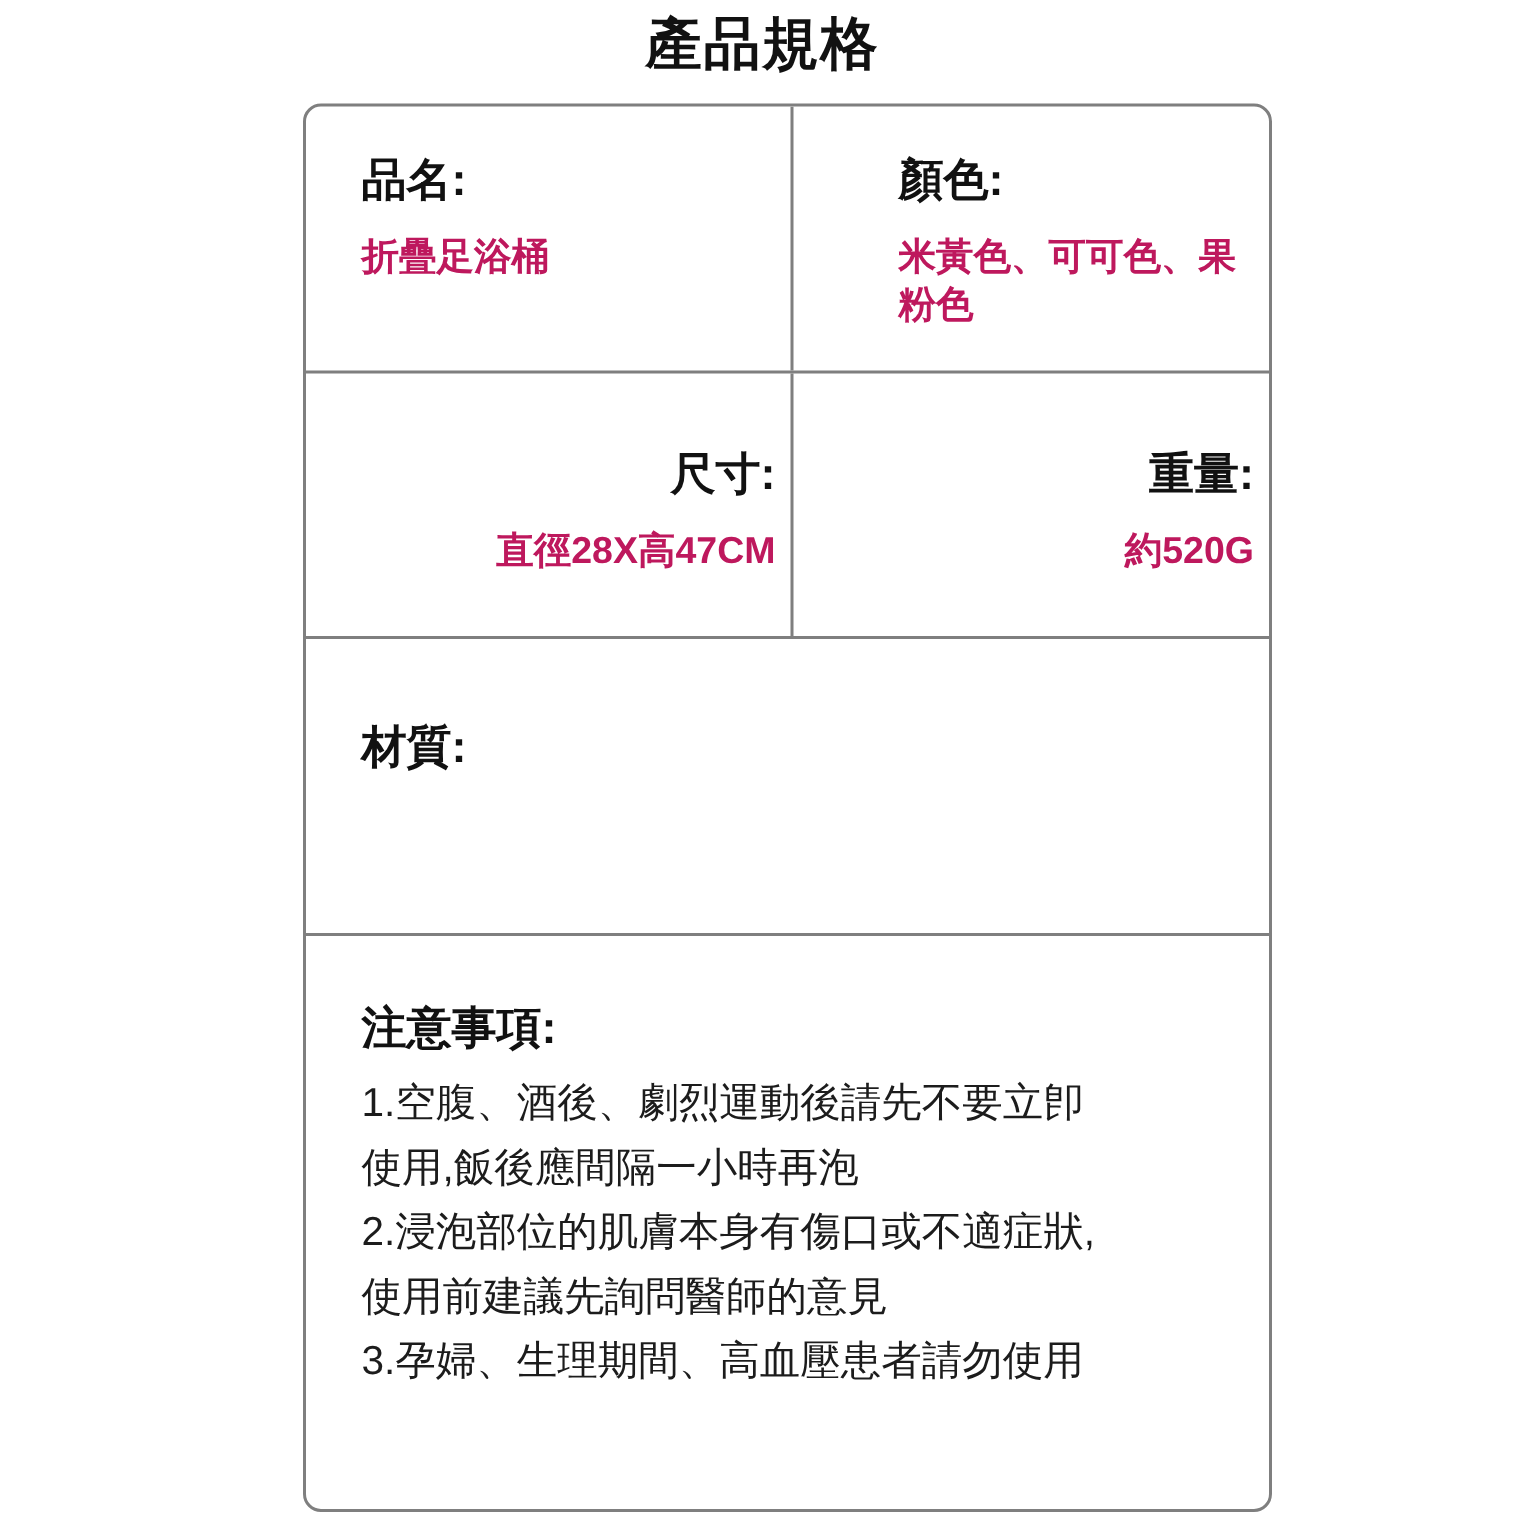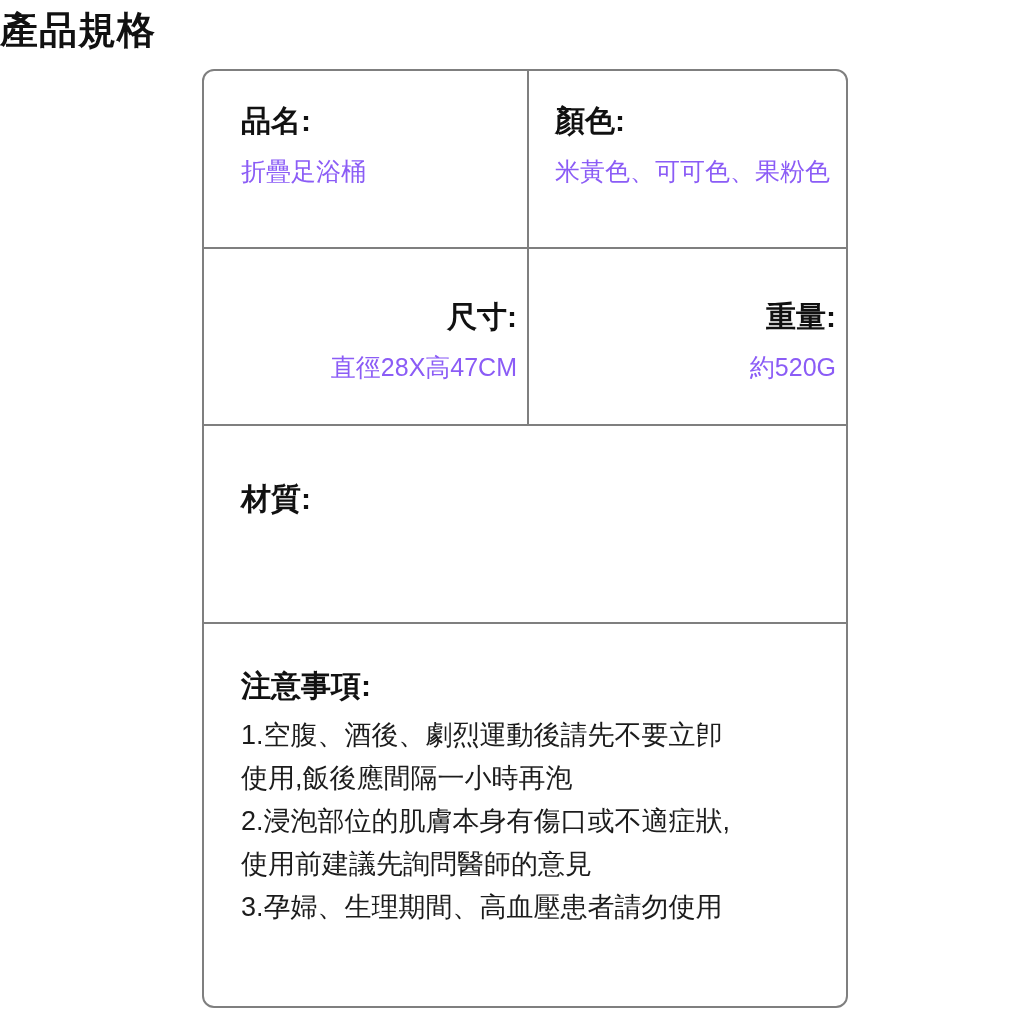--- a/index.html
+++ b/index.html
@@ -13,20 +13,21 @@
     font-family: "Liberation Sans", "DejaVu Sans", sans-serif;
     color: #1c1c1c;
     position: relative;
     overflow: hidden;
   }
   .page-title {
     position: absolute;
     top: 6px;
     left: 0;
     width: 1016px;
+    text-align: center;
     font-size: 38px;
     line-height: 48px;
     font-weight: 700;
     letter-spacing: 1px;
     color: #111111;
   }
   .spec-table {
     position: absolute;
     left: 202px;
     top: 69px;
@@ -55,41 +56,43 @@
   .cell-left {
     width: 325px;
     border-right: 2px solid #7f7f7f;
     padding-left: 37px;
     padding-right: 10px;
   }
   .cell-right {
     flex: 1;
     padding-left: 26px;
     padding-right: 10px;
+    margin-left: 44px;
   }
   .row-1 .cell { padding-top: 32px; }
   .row-2 .cell { padding-top: 50px; text-align: right; }
   .cell-full {
     width: 100%;
     padding-left: 37px;
     padding-right: 20px;
   }
   .row-3 .cell-full { padding-top: 55px; }
   .row-4 .cell-full { padding-top: 44px; }
   .spec-label {
     font-size: 30px;
     line-height: 36px;
     font-weight: 700;
     color: #111111;
   }
   .spec-value {
     font-size: 25px;
     line-height: 32px;
     margin-top: 16px;
-    color: #8b5cf6;
+    color: #be185d;
+    font-weight: bold;
   }
   .notes-list {
     margin-top: 10px;
   }
   .note-line {
     font-size: 27px;
     line-height: 43px;
     color: #1c1c1c;
   }
 </style>

